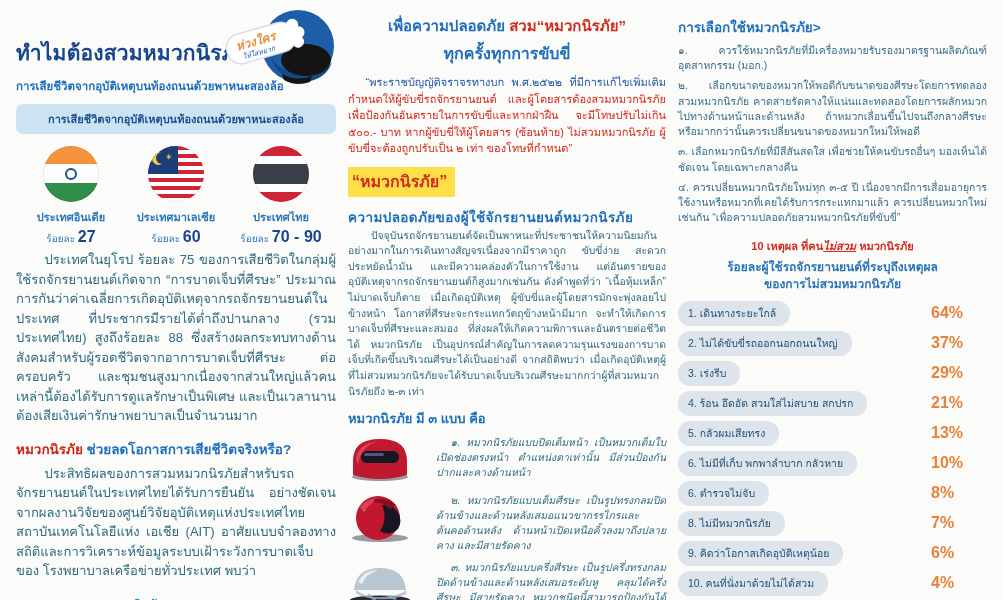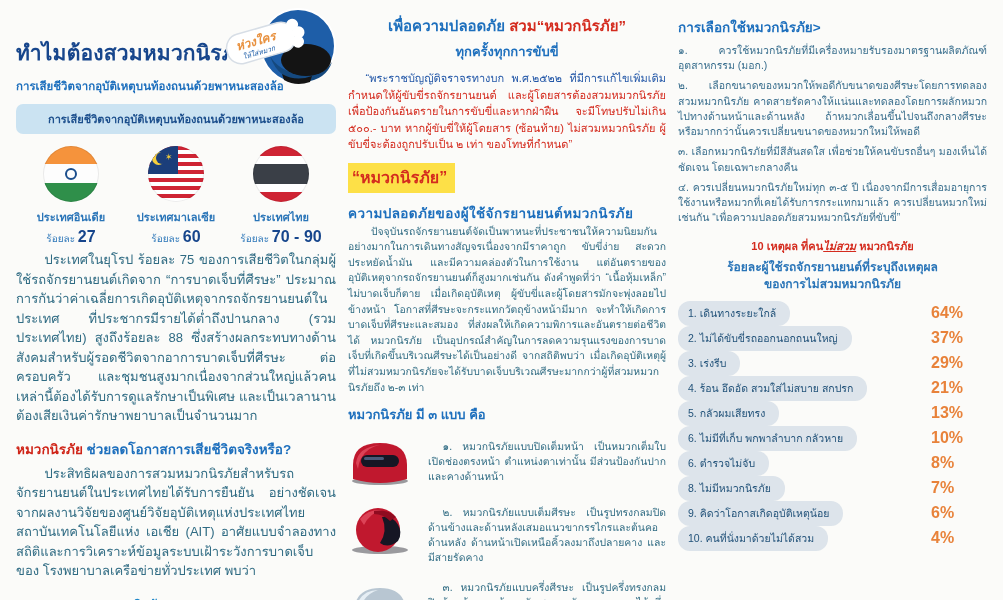--- a/index.html
+++ b/index.html
@@ -44,40 +44,40 @@
   .stats-title { font-size:12.5px; font-weight:bold; color:#1d86c8; }
   .stats-sub { font-size:16px; color:#2d93c6; margin-top:2px; padding-bottom:4px; border-bottom:1px dashed #e8944a; }
   .stats-row { display:flex; align-items:center; margin-top:6px; }
   .stat-group { display:flex; align-items:center; gap:4px; }
   .stat-num { font-size:17px; font-weight:bold; color:#1b5ea6; line-height:1.1; }
   .stat-lab { font-size:9.5px; color:#2d93c6; }
 
   
   .mid-head { text-align:center; font-weight:bold; font-size:15px; }
   .mid-head .blue { color:#1d6fbd; } .mid-head .red { color:#d42b1e; }
-  .mid-head2 { text-align:center; font-weight:bold; font-size:13px; color:#1d6fbd; margin-top:3px; }
+  .mid-head2 { text-align:center; font-weight:bold; font-size:16px; color:#1d6fbd; margin-top:3px; }
   .law-par { margin-top:8px; font-size:11px; line-height:1.5; text-align:justify; text-indent:1.6em; }
   .law-blue { color:#2458a8; } .law-red { color:#d42b1e; }
   .hl-wrap { margin-top:10px; }
   .highlight { display:inline-block; background:#fde047; color:#d42b1e; font-weight:bold; font-size:16px; padding:2px 8px 3px 4px; }
   .safety-head { margin-top:9px; font-size:13.5px; font-weight:bold; color:#1d6fbd; letter-spacing:.4px; }
   .mid-body { font-size:10.4px; line-height:1.5; text-align:justify; text-indent:2.2em; color:#2f6b83; }
   .types-head { margin-top:9px; font-size:13px; font-weight:bold; color:#1d6fbd; }
-  .type-row { display:flex; gap:16px; margin-top:14px; align-items:flex-start; }
+  .type-row { display:flex; gap:24px; margin-top:6px; align-items:flex-start;font-style:italic; }
   .type-img { flex:none; width:64px; }
   .type-text { font-size:10.4px; line-height:1.45; text-align:justify; color:#2f6b83; text-indent:1.4em; }
 
   
   .r-head { font-size:13.5px; font-weight:bold; color:#1d6fbd; }
   .r-item { margin-top:5px; font-size:10.5px; line-height:1.45; text-align:justify; color:#3a6f8e; }
   .reasons-title { margin-top:12px; text-align:center; font-size:11px; font-weight:bold; color:#d42b1e; }
   .reasons-title .nosw { font-style:italic; text-decoration:underline; }
   .reasons-sub { text-align:center; font-size:12px; font-weight:bold; color:#2a75b8; line-height:1.35; margin-top:4px; }
   .r-list { margin-top:9px; }
-  .r-row { display:flex; align-items:center; }
+  .r-row { display:flex; align-items:center; margin-top:5px; }
   .r-pill { background:#dde4eb; border-radius:12px; padding:4px 14px 4px 10px; font-size:10.5px; color:#23537a; margin-right:auto; }
   .r-pct { flex:none; width:70px; padding-left:14px; font-size:16px; font-weight:bold; color:#e8823a; }
 </style>
 </head>
 <body>
 
 <div class="page">
 
   <div class="col col1">
 

